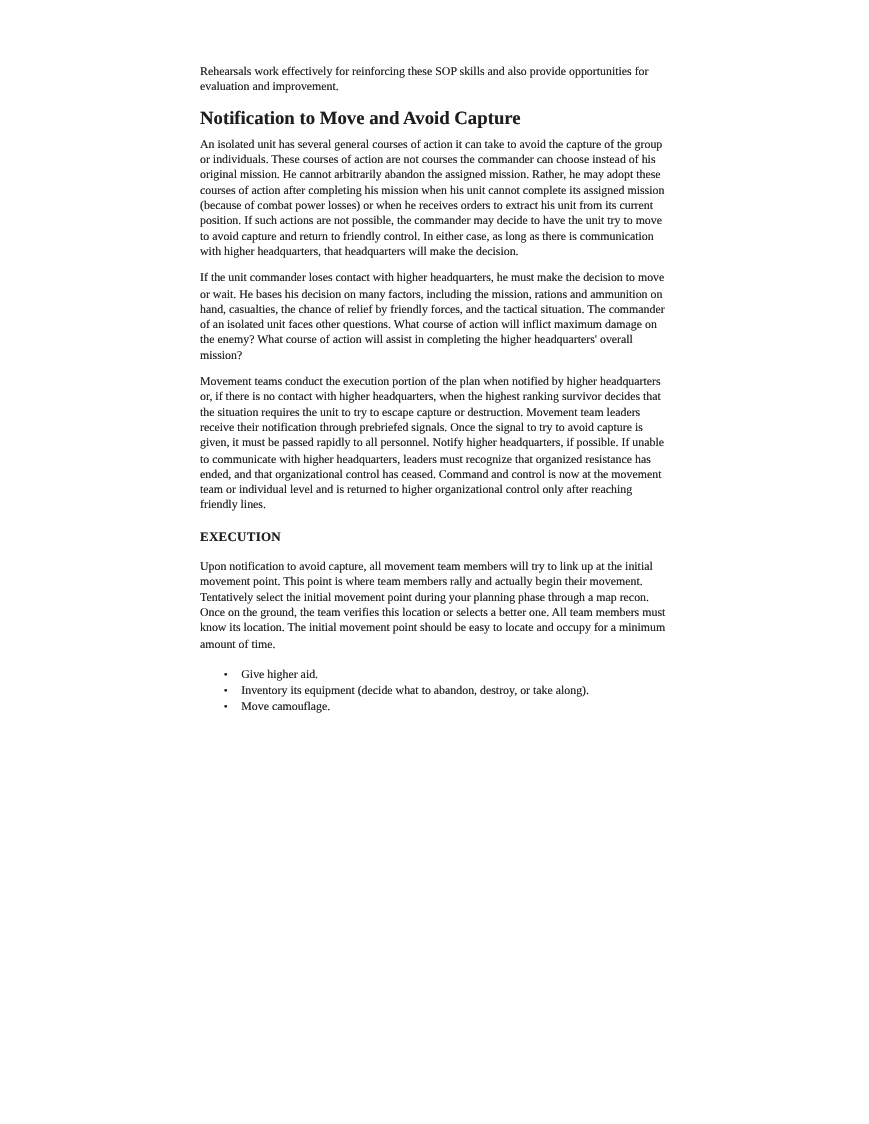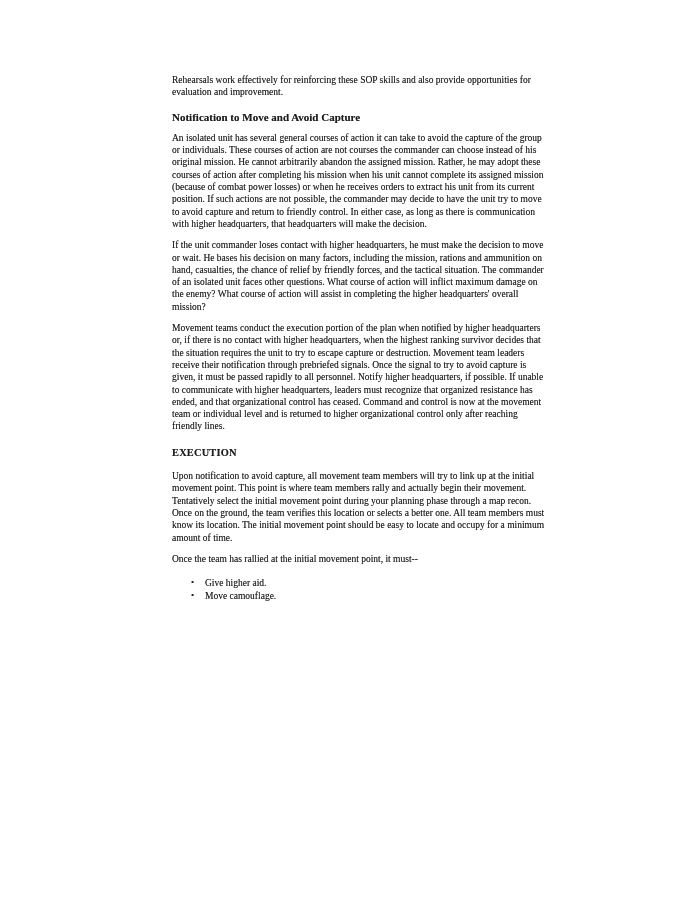--- a/index.html
+++ b/index.html
@@ -11,36 +11,35 @@
     position: relative;
     width: 695px;
     height: 899px;
     background: #ffffff;
     overflow: hidden;
     font-family: "Liberation Serif", "DejaVu Serif", serif;
     color: #1e1e1e;
   }
   .content {
     position: absolute;
-    left: 172px;
+    left: 160px;
     top: 52px;
     width: 374px;
     font-size: 9.5px;
     line-height: 12.3px;
     text-align: left;
     
     text-shadow: 0 0 0.4px rgba(30,30,30,0.55);
-    margin-top: 22px;
   }
   .content p {
     margin: 0 0 9px 0;
   }
   .section-heading {
     font-weight: bold;
-    font-size: 11px;
+    font-size: 15px;
     margin: 12px 0 9px 0;
   }
   .section-heading.centered {
     text-align: left;
     font-size: 10.4px;
     letter-spacing: 0.2px;
     margin: 14px 0 11px 0;
   }
   ul.bullet-list {
     list-style: none;
@@ -73,25 +72,27 @@
     <p>An isolated unit has several general courses of action it can take to avoid the capture of the group or individuals. These courses of action are not courses the commander can choose instead of his original mission. He cannot arbitrarily abandon the assigned mission. Rather, he may adopt these courses of action after completing his mission when his unit cannot complete its assigned mission (because of combat power losses) or when he receives orders to extract his unit from its current position. If such actions are not possible, the commander may decide to have the unit try to move to avoid capture and return to friendly control. In either case, as long as there is communication with higher headquarters, that headquarters will make the decision.</p>
 
     <p>If the unit commander loses contact with higher headquarters, he must make the decision to move or wait. He bases his decision on many factors, including the mission, rations and ammunition on hand, casualties, the chance of relief by friendly forces, and the tactical situation. The commander of an isolated unit faces other questions. What course of action will inflict maximum damage on the enemy? What course of action will assist in completing the higher headquarters' overall mission?</p>
 
     <p>Movement teams conduct the execution portion of the plan when notified by higher headquarters or, if there is no contact with higher headquarters, when the highest ranking survivor decides that the situation requires the unit to try to escape capture or destruction. Movement team leaders receive their notification through prebriefed signals. Once the signal to try to avoid capture is given, it must be passed rapidly to all personnel. Notify higher headquarters, if possible. If unable to communicate with higher headquarters, leaders must recognize that organized resistance has ended, and that organizational control has ceased. Command and control is now at the movement team or individual level and is returned to higher organizational control only after reaching friendly lines.</p>
 
     <div class="section-heading centered">EXECUTION</div>
 
     <p>Upon notification to avoid capture, all movement team members will try to link up at the initial movement point. This point is where team members rally and actually begin their movement. Tentatively select the initial movement point during your planning phase through a map recon. Once on the ground, the team verifies this location or selects a better one. All team members must know its location. The initial movement point should be easy to locate and occupy for a minimum amount of time.</p>
 
-    <p>Once the team has rallied at the initial movement point, it must--</p>
 
     <ul class="bullet-list">
       <li>
         <span>Give higher aid.</span>
+      </li>
+      <li>
+        <span>Inventory its equipment (decide what to abandon, destroy, or take along).</span>
       </li>
       <li>
         <span>Move camouflage.</span>
       </li>
     </ul>
 
   </div>
 </div>
 
 </body></html>

